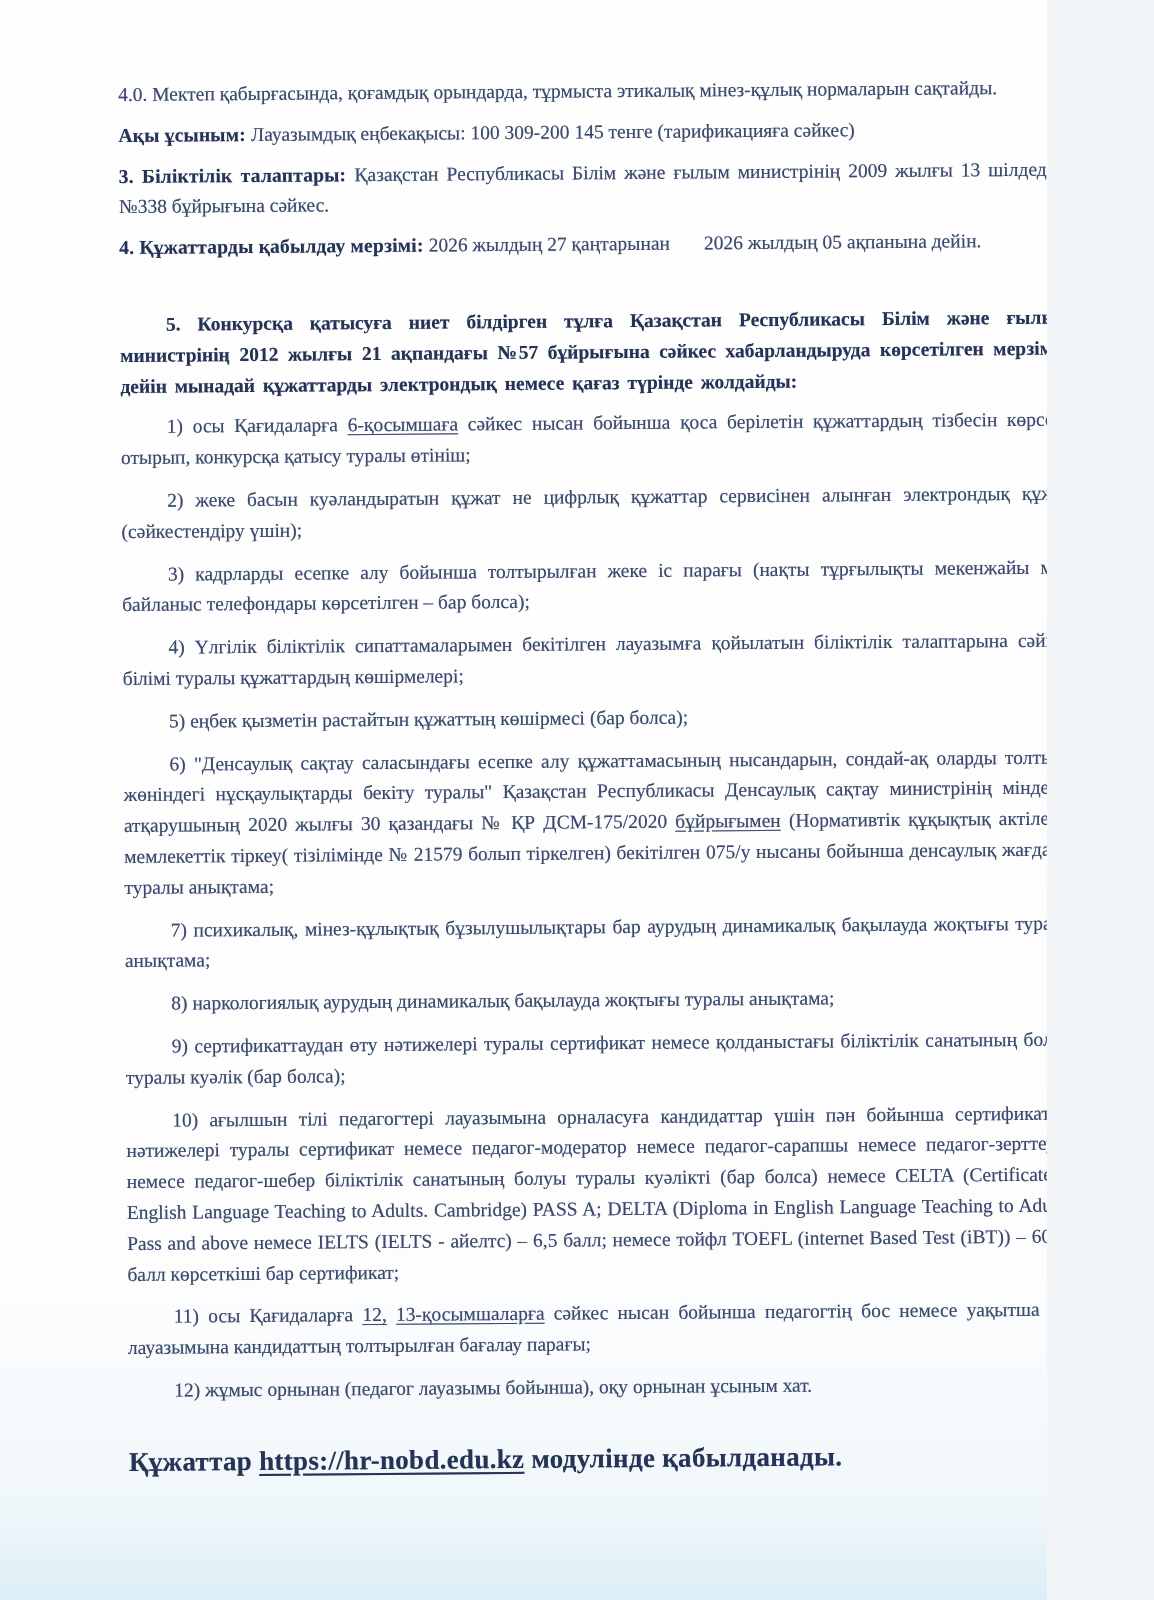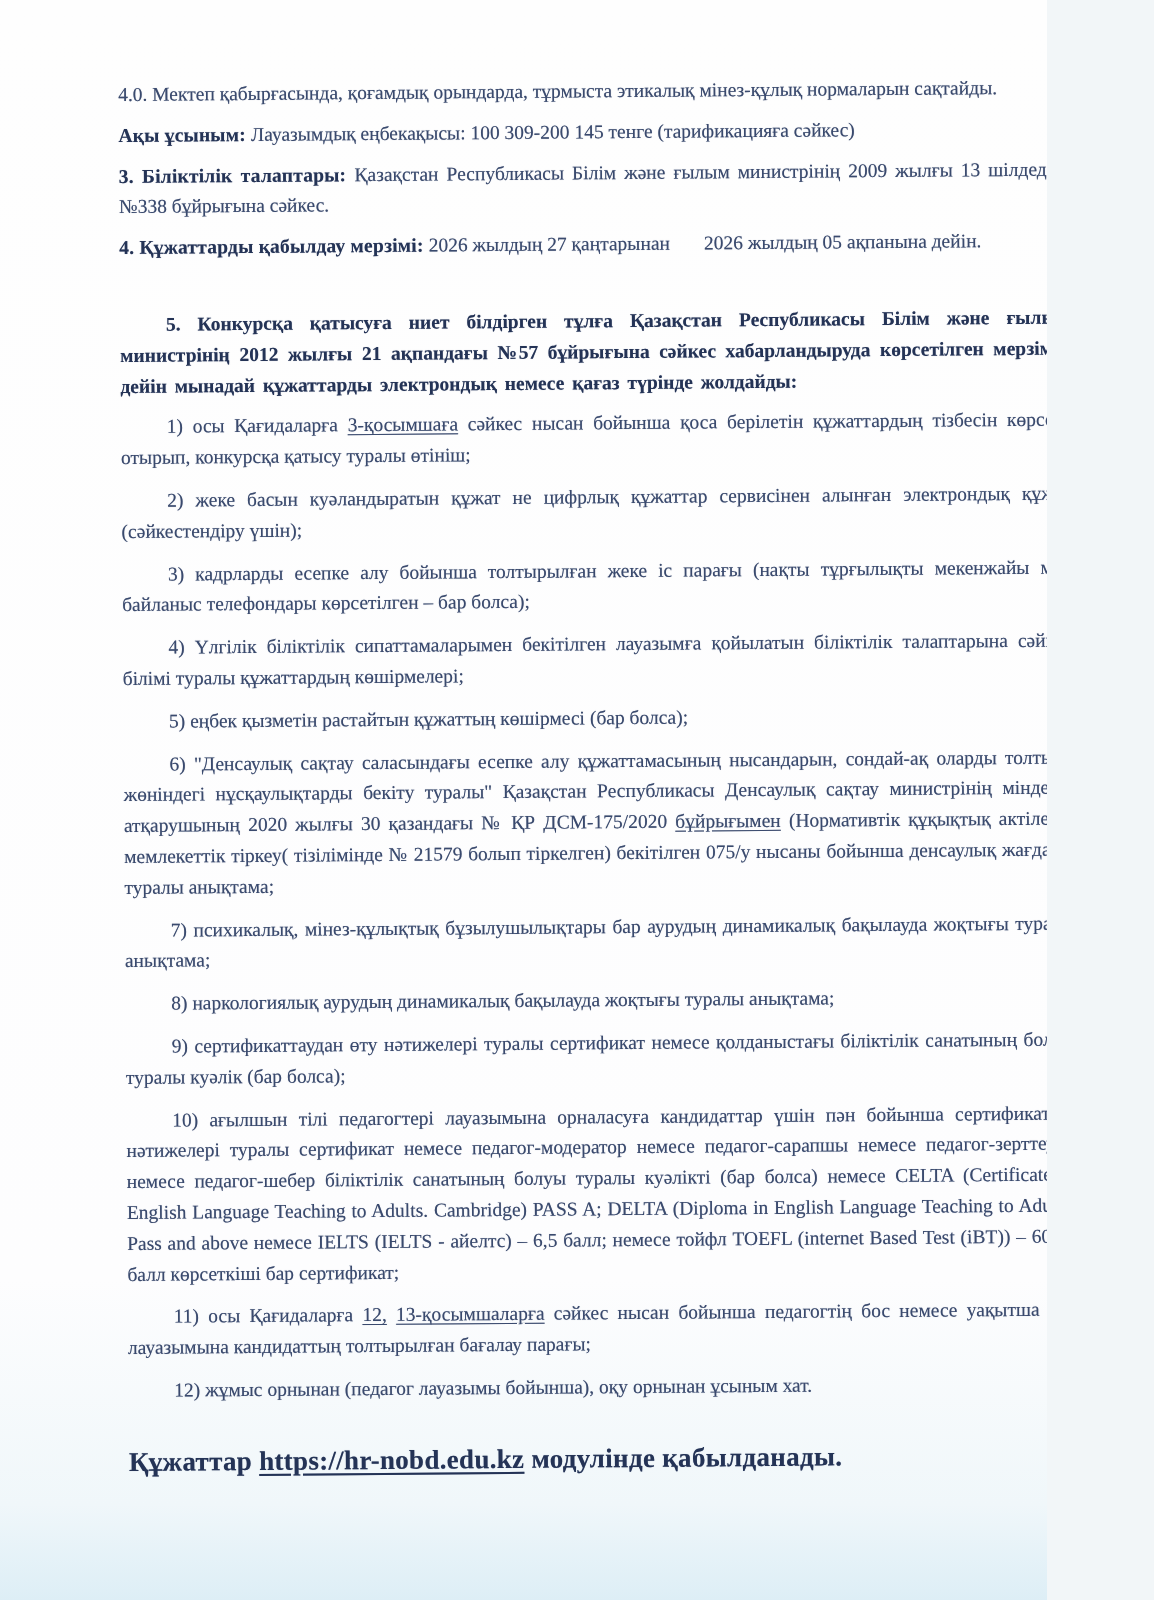--- a/index.html
+++ b/index.html
@@ -43,21 +43,21 @@
 
     <p><span class="lead">Ақы ұсыным: </span><span>Лауазымдық еңбекақысы: 100 309-200 145 тенге (тарификацияға сәйкес)</span></p>
 
     <p><span class="lead">3. Біліктілік талаптары: </span><span>Қазақстан Республикасы Білім және ғылым министрінің 2009 жылғы 13 шілдедегі №338 бұйрығына сәйкес.</span></p>
 
     <p><span class="lead">4. Құжаттарды қабылдау мерзімі: </span><span>2026 жылдың 27 қаңтарынан&nbsp;&nbsp;&nbsp;&nbsp;&nbsp;&nbsp; 2026 жылдың 05 ақпанына дейін.</span></p>
 
     <p class="section5 indent">5. Конкурсқа қатысуға ниет білдірген тұлға Қазақстан Республикасы Білім және ғылым министрінің 2012 жылғы 21 ақпандағы №57 бұйрығына сәйкес хабарландыруда көрсетілген мерзімге дейін мынадай құжаттарды электрондық немесе қағаз түрінде жолдайды:</p>
 
     <div id="items-container">
-        <p class="item indent"><span>1) осы Қағидаларға </span><span class="u">3-қосымшаға</span><span> сәйкес нысан бойынша қоса берілетін құжаттардың тізбесін көрсете отырып, конкурсқа қатысу туралы өтініш;</span></p>
+        <p class="item indent"><span>1) осы Қағидаларға </span><span class="u">6-қосымшаға</span><span> сәйкес нысан бойынша қоса берілетін құжаттардың тізбесін көрсете отырып, конкурсқа қатысу туралы өтініш;</span></p>
         <p class="item indent"><span>2) жеке басын куәландыратын құжат не цифрлық құжаттар сервисінен алынған электрондық құжат (сәйкестендіру үшін);</span></p>
         <p class="item indent"><span>3) кадрларды есепке алу бойынша толтырылған жеке іс парағы (нақты тұрғылықты мекенжайы мен байланыс телефондары көрсетілген – бар болса);</span></p>
         <p class="item indent"><span>4) Үлгілік біліктілік сипаттамаларымен бекітілген лауазымға қойылатын біліктілік талаптарына сәйкес білімі туралы құжаттардың көшірмелері;</span></p>
         <p class="item indent"><span>5) еңбек қызметін растайтын құжаттың көшірмесі (бар болса);</span></p>
         <p class="item indent"><span>6) "Денсаулық сақтау саласындағы есепке алу құжаттамасының нысандарын, сондай-ақ оларды толтыру жөніндегі нұсқаулықтарды бекіту туралы" Қазақстан Республикасы Денсаулық сақтау министрінің міндетін атқарушының 2020 жылғы 30 қазандағы № ҚР ДСМ-175/2020 </span><span class="u">бұйрығымен</span><span> (Нормативтік құқықтық актілерді мемлекеттік тіркеу( тізілімінде № 21579 болып тіркелген) бекітілген 075/у нысаны бойынша денсаулық жағдайы туралы анықтама;</span></p>
         <p class="item indent"><span>7) психикалық, мінез-құлықтық бұзылушылықтары бар аурудың динамикалық бақылауда жоқтығы туралы анықтама;</span></p>
         <p class="item indent"><span>8) наркологиялық аурудың динамикалық бақылауда жоқтығы туралы анықтама;</span></p>
         <p class="item indent"><span>9) сертификаттаудан өту нәтижелері туралы сертификат немесе қолданыстағы біліктілік санатының болуы туралы куәлік (бар болса);</span></p>
         <p class="item indent"><span>10) ағылшын тілі педагогтері лауазымына орналасуға кандидаттар үшін пән бойынша сертификаттау нәтижелері туралы сертификат немесе педагог-модератор немесе педагог-сарапшы немесе педагог-зерттеуші немесе педагог-шебер біліктілік санатының болуы туралы куәлікті (бар болса) немесе CELTA (Certificate in English Language Teaching to Adults. Cambridge) PASS A; DELTA (Diploma in English Language Teaching to Adults) Pass and above немесе IELTS (IELTS - айелтс) – 6,5 балл; немесе тойфл TOEFL (internet Based Test (iBT)) – 60-65 балл көрсеткіші бар сертификат;</span></p>
         <p class="item indent"><span>11) осы Қағидаларға </span><span class="u">12,</span><span> </span><span class="u">13-қосымшаларға</span><span> сәйкес нысан бойынша педагогтің бос немесе уақытша бос лауазымына кандидаттың толтырылған бағалау парағы;</span></p>

